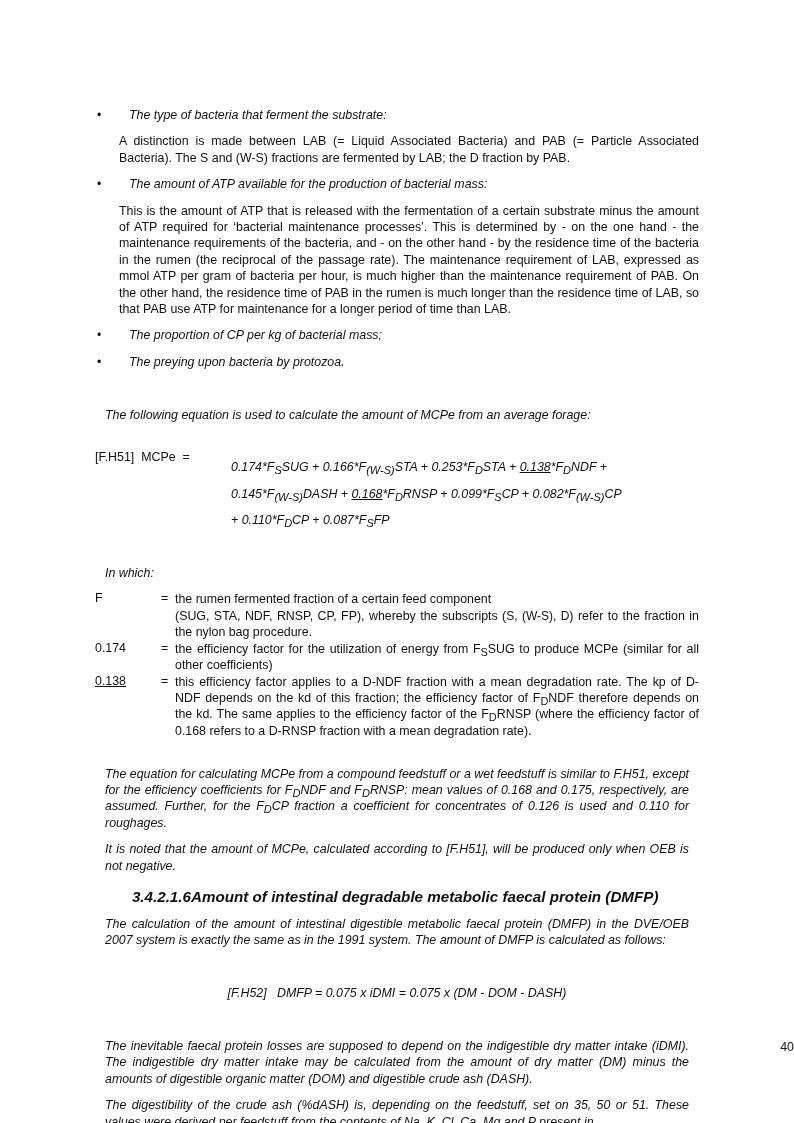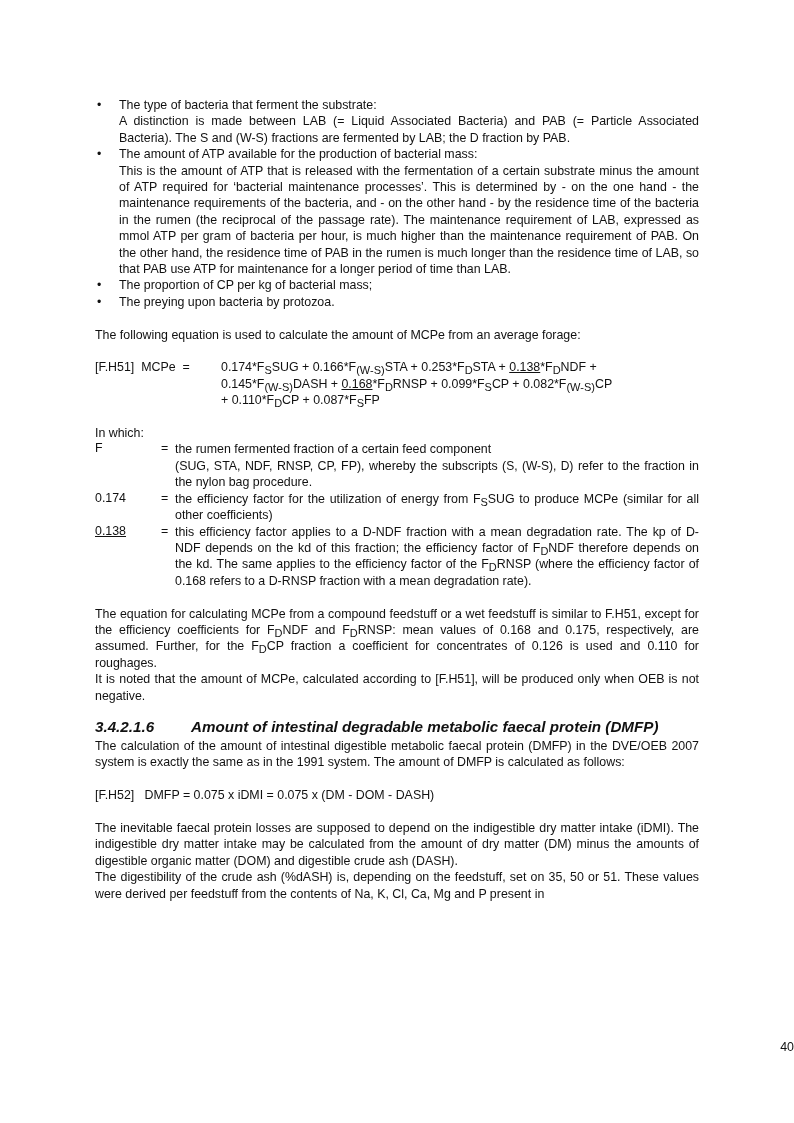--- a/index.html
+++ b/index.html
@@ -1,36 +1,36 @@
 <!DOCTYPE html>
 <html><head>
 <meta charset="utf-8">
 <style>
   html, body { margin: 0; padding: 0; background: #ffffff; }
   body { width: 794px; height: 1123px; position: relative; overflow: hidden;
          font-family: "Liberation Sans", sans-serif; font-size: 12.4px; color: #111; }
   .page { position: absolute; left: 95px; top: 97px; width: 604px; }
-  p, .line { margin: 0; line-height: 16.4px; }
+  p, .line { margin: 10px; line-height: 16.4px; font-style: italic; }
   .just { text-align: justify; }
   ul.bullets { list-style: none; margin: 0; padding: 0; }
   ul.bullets li { position: relative; padding-left: 24px; line-height: 16.4px; }
   ul.bullets li .dot { position: absolute; left: 2px; top: 0; }
   .gap { height: 16.4px; }
   .eq { display: flex; line-height: 16.4px; }
   .eq .label { width: 126px; white-space: pre; }
   .eq .body { flex: 1; }
   sub { font-size: 11px; vertical-align: -3px; line-height: 0; }
   .def { display: flex; }
   .def .term { width: 66px; }
   .def .eqs { width: 14px; }
   .def .desc { flex: 1; text-align: justify; line-height: 16.4px; }
   .u { text-decoration: underline; }
   h3 { margin: 14px 0 2px 0; font-size: 15.2px; font-style: italic; font-weight: bold;
        display: flex; line-height: 18px; }
-  h3 .num { width: 96px; }
+  h3 .num { width: 96px; text-align: right; }
   .pagenum { position: absolute; top: 1040px; left: 0; width: 794px; text-align: right; }
   .small-sub { font-size: 12px; }
 </style>
 </head>
 <body>
 
 <div class="page">
 
   <ul class="bullets">
     <li>
@@ -100,19 +100,19 @@
   <div class="gap"></div>
   <p class="just"><span>The equation for calculating MCPe from a compound feedstuff or a wet feedstuff is similar to F.H51, except for the efficiency coefficients for F</span><sub>D</sub><span>NDF and F</span><sub>D</sub><span>RNSP: mean values of 0.168 and 0.175, respectively, are assumed. Further, for the F</span><sub>D</sub><span>CP fraction a coefficient for concentrates of 0.126 is used and 0.110 for roughages.</span></p>
   <p class="just">It is noted that the amount of MCPe, calculated according to [F.H51], will be produced only when OEB is not negative.</p>
 
   <h3>
     <span class="num">3.4.2.1.6</span>
     <span>Amount of intestinal degradable metabolic faecal protein (DMFP)</span>
   </h3>
   <p class="just">The calculation of the amount of intestinal digestible metabolic faecal protein (DMFP) in the DVE/OEB 2007 system is exactly the same as in the 1991 system. The amount of DMFP is calculated as follows:</p>
   <div class="gap"></div>
-  <p style="white-space:pre;">[F.H52]   DMFP = 0.075 x iDMI = 0.075 x (DM - DOM - DASH)</p>
+  <p style="white-space:pre;text-align:center;">[F.H52]   DMFP = 0.075 x iDMI = 0.075 x (DM - DOM - DASH)</p>
   <div class="gap"></div>
   <p class="just">The inevitable faecal protein losses are supposed to depend on the indigestible dry matter intake (iDMI). The indigestible dry matter intake may be calculated from the amount of dry matter (DM) minus the amounts of digestible organic matter (DOM) and digestible crude ash (DASH).</p>
   <p class="just">The digestibility of the crude ash (%dASH) is, depending on the feedstuff, set on 35, 50 or 51. These values were derived per feedstuff from the contents of Na, K, Cl, Ca, Mg and P present in</p>
 </div>
 
 <div class="pagenum">40</div>
 
 </body></html>

